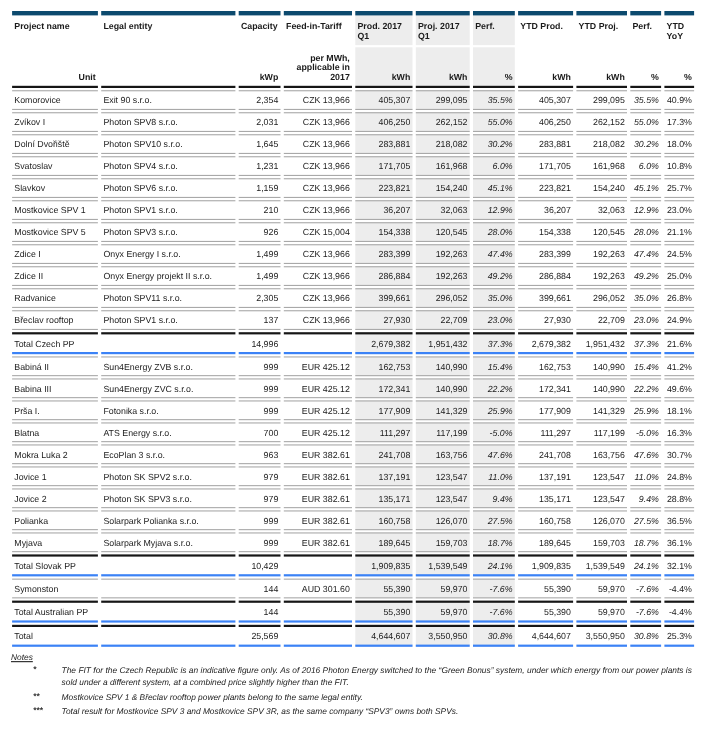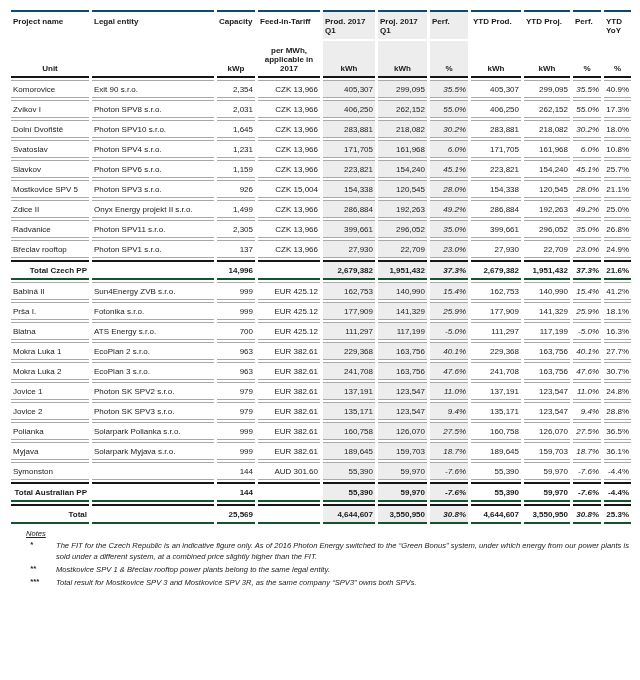--- a/index.html
+++ b/index.html
@@ -13,44 +13,44 @@
   table.report {
     border-collapse: separate; border-spacing: 3px 2px;
     table-layout: fixed; width: 626px;
   }
   th, td {
     font-size: 8px; line-height: 9px; padding: 1px 2px;
     overflow: hidden; white-space: nowrap; vertical-align: middle;
     color: #1b1b1b;
   }
   thead tr.h1 th {
-    border-top: 2px solid #0c4a6e; vertical-align: top;
+    border-top: 4px solid #0c4a6e; vertical-align: top;
     padding-top: 5px; height: 21px; font-weight: bold; text-align: left;
   }
   thead tr.h2 th {
     border-bottom: 2px solid #161616; vertical-align: bottom;
-    padding-bottom: 3px; height: 31px; font-weight: bold; text-align: center;
+    padding-bottom: 3px; height: 31px; font-weight: bold; text-align: right;
   }
   thead th.num { text-align: right; }
   th.wrap { white-space: normal; }
   .sh { background: #ededed; }
   tbody tr.data td {
     border-top: 1px solid #a9a9a9; border-bottom: 1px solid #a9a9a9;
     height: 14px;
   }
   tbody tr.total td {
-    border-top: 2px solid #161616; border-bottom: 2px solid #14532d;
-    font-weight: bold; height: 14px; text-align: right;
+    border-top: 2px solid #161616; border-bottom: 2px solid #3b82f6;
+    font-weight: normal; height: 14px;
   }
   td.l { text-align: left; }
   td.r { text-align: right; }
   .it { font-style: italic; }
 
   .notes { font-size: 7.6px; font-style: italic; padding: 3px 2px 0 2px; color: #222; }
-  .notes-title { margin: 0 0 1px 16px; text-decoration: underline; }
+  .notes-title { margin: 0 0 1px 0; text-decoration: underline; }
   .note { display: flex; padding-left: 20px; margin-top: 2px; }
   .note .marker { width: 26px; flex: none; font-weight: bold; }
   .note .txt { flex: 1; text-align: justify; line-height: 11px; padding-right: 2px; }
 </style>
 </head>
 <body>
 
 <div class="page">
 
   <table class="report">
@@ -168,31 +168,57 @@
           <td class="r">CZK 13,966</td>
           <td class="r sh">223,821</td>
           <td class="r sh">154,240</td>
           <td class="r sh it">45.1%</td>
           <td class="r">223,821</td>
           <td class="r">154,240</td>
           <td class="r it">45.1%</td>
           <td class="r">25.7%</td>
         </tr>
         <tr class="data">
+          <td class="l">Mostkovice SPV 1</td>
+          <td class="l">Photon SPV1 s.r.o.</td>
+          <td class="r">210</td>
+          <td class="r">CZK 13,966</td>
+          <td class="r sh">36,207</td>
+          <td class="r sh">32,063</td>
+          <td class="r sh it">12.9%</td>
+          <td class="r">36,207</td>
+          <td class="r">32,063</td>
+          <td class="r it">12.9%</td>
+          <td class="r">23.0%</td>
+        </tr>
+        <tr class="data">
           <td class="l">Mostkovice SPV 5</td>
           <td class="l">Photon SPV3 s.r.o.</td>
           <td class="r">926</td>
           <td class="r">CZK 15,004</td>
           <td class="r sh">154,338</td>
           <td class="r sh">120,545</td>
           <td class="r sh it">28.0%</td>
           <td class="r">154,338</td>
           <td class="r">120,545</td>
           <td class="r it">28.0%</td>
           <td class="r">21.1%</td>
+        </tr>
+        <tr class="data">
+          <td class="l">Zdice I</td>
+          <td class="l">Onyx Energy I s.r.o.</td>
+          <td class="r">1,499</td>
+          <td class="r">CZK 13,966</td>
+          <td class="r sh">283,399</td>
+          <td class="r sh">192,263</td>
+          <td class="r sh it">47.4%</td>
+          <td class="r">283,399</td>
+          <td class="r">192,263</td>
+          <td class="r it">47.4%</td>
+          <td class="r">24.5%</td>
         </tr>
         <tr class="data">
           <td class="l">Zdice II</td>
           <td class="l">Onyx Energy projekt II s.r.o.</td>
           <td class="r">1,499</td>
           <td class="r">CZK 13,966</td>
           <td class="r sh">286,884</td>
           <td class="r sh">192,263</td>
           <td class="r sh it">49.2%</td>
           <td class="r">286,884</td>
@@ -246,20 +272,33 @@
           <td class="r">EUR 425.12</td>
           <td class="r sh">162,753</td>
           <td class="r sh">140,990</td>
           <td class="r sh it">15.4%</td>
           <td class="r">162,753</td>
           <td class="r">140,990</td>
           <td class="r it">15.4%</td>
           <td class="r">41.2%</td>
         </tr>
         <tr class="data">
+          <td class="l">Babina III</td>
+          <td class="l">Sun4Energy ZVC s.r.o.</td>
+          <td class="r">999</td>
+          <td class="r">EUR 425.12</td>
+          <td class="r sh">172,341</td>
+          <td class="r sh">140,990</td>
+          <td class="r sh it">22.2%</td>
+          <td class="r">172,341</td>
+          <td class="r">140,990</td>
+          <td class="r it">22.2%</td>
+          <td class="r">49.6%</td>
+        </tr>
+        <tr class="data">
           <td class="l">Prša I.</td>
           <td class="l">Fotonika s.r.o.</td>
           <td class="r">999</td>
           <td class="r">EUR 425.12</td>
           <td class="r sh">177,909</td>
           <td class="r sh">141,329</td>
           <td class="r sh it">25.9%</td>
           <td class="r">177,909</td>
           <td class="r">141,329</td>
           <td class="r it">25.9%</td>
@@ -272,33 +311,20 @@
           <td class="r">EUR 425.12</td>
           <td class="r sh">111,297</td>
           <td class="r sh">117,199</td>
           <td class="r sh it">-5.0%</td>
           <td class="r">111,297</td>
           <td class="r">117,199</td>
           <td class="r it">-5.0%</td>
           <td class="r">16.3%</td>
         </tr>
         <tr class="data">
-          <td class="l">Mokra Luka 1</td>
-          <td class="l">EcoPlan 2 s.r.o.</td>
-          <td class="r">963</td>
-          <td class="r">EUR 382.61</td>
-          <td class="r sh">229,368</td>
-          <td class="r sh">163,756</td>
-          <td class="r sh it">40.1%</td>
-          <td class="r">229,368</td>
-          <td class="r">163,756</td>
-          <td class="r it">40.1%</td>
-          <td class="r">27.7%</td>
-        </tr>
-        <tr class="data">
           <td class="l">Mokra Luka 2</td>
           <td class="l">EcoPlan 3 s.r.o.</td>
           <td class="r">963</td>
           <td class="r">EUR 382.61</td>
           <td class="r sh">241,708</td>
           <td class="r sh">163,756</td>
           <td class="r sh it">47.6%</td>
           <td class="r">241,708</td>
           <td class="r">163,756</td>
           <td class="r it">47.6%</td>
@@ -348,20 +374,33 @@
           <td class="l">Solarpark Myjava s.r.o.</td>
           <td class="r">999</td>
           <td class="r">EUR 382.61</td>
           <td class="r sh">189,645</td>
           <td class="r sh">159,703</td>
           <td class="r sh it">18.7%</td>
           <td class="r">189,645</td>
           <td class="r">159,703</td>
           <td class="r it">18.7%</td>
           <td class="r">36.1%</td>
+        </tr>
+        <tr class="total">
+          <td class="l">Total Slovak PP</td>
+          <td class="l"></td>
+          <td class="r">10,429</td>
+          <td class="r"></td>
+          <td class="r sh">1,909,835</td>
+          <td class="r sh">1,539,549</td>
+          <td class="r sh it">24.1%</td>
+          <td class="r">1,909,835</td>
+          <td class="r">1,539,549</td>
+          <td class="r it">24.1%</td>
+          <td class="r">32.1%</td>
         </tr>
         <tr class="data">
           <td class="l">Symonston</td>
           <td class="l"></td>
           <td class="r">144</td>
           <td class="r">AUD 301.60</td>
           <td class="r sh">55,390</td>
           <td class="r sh">59,970</td>
           <td class="r sh it">-7.6%</td>
           <td class="r">55,390</td>

